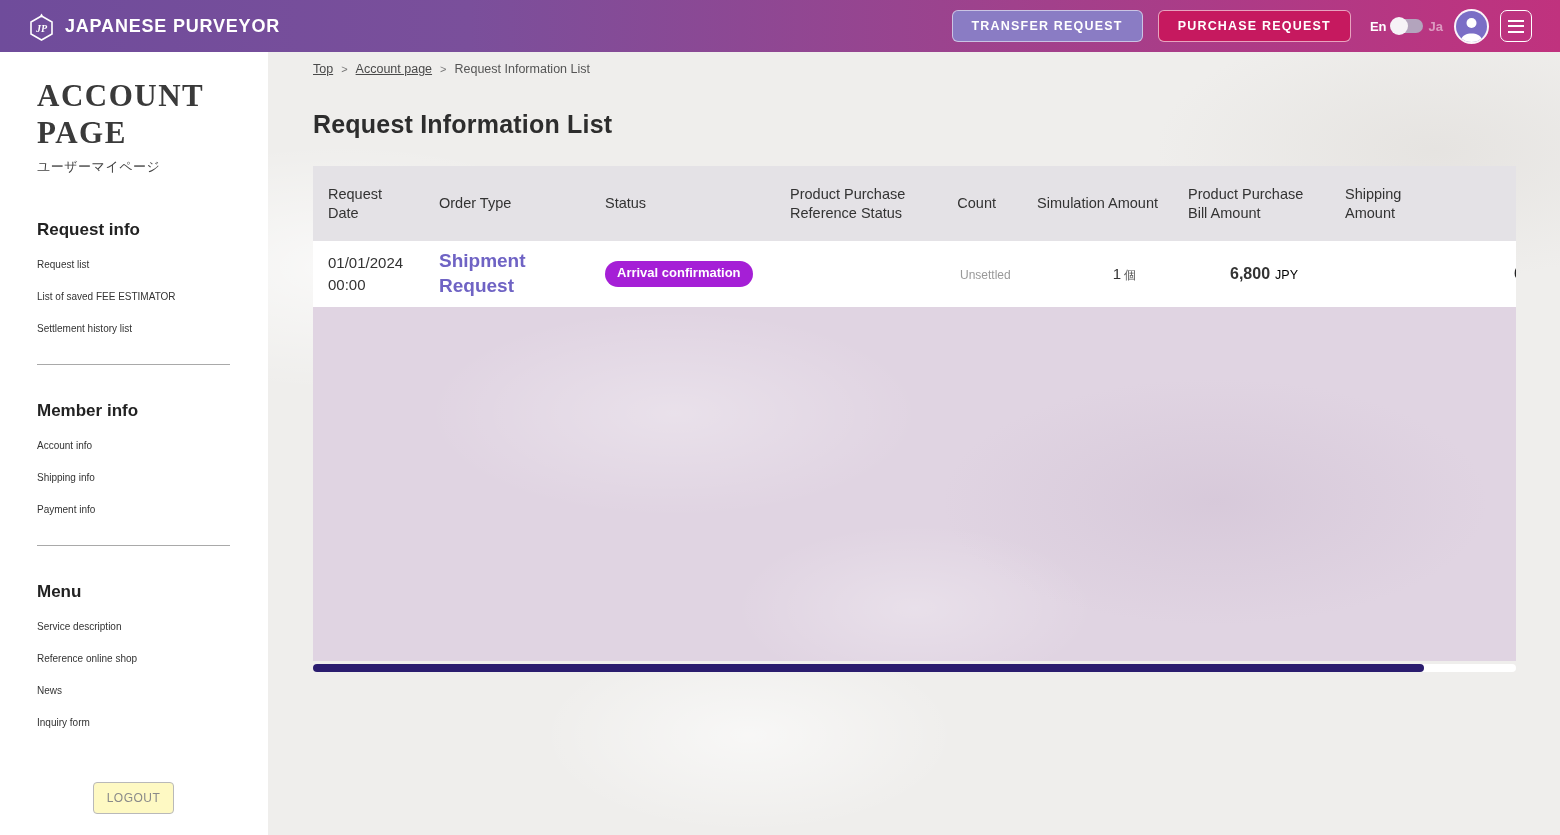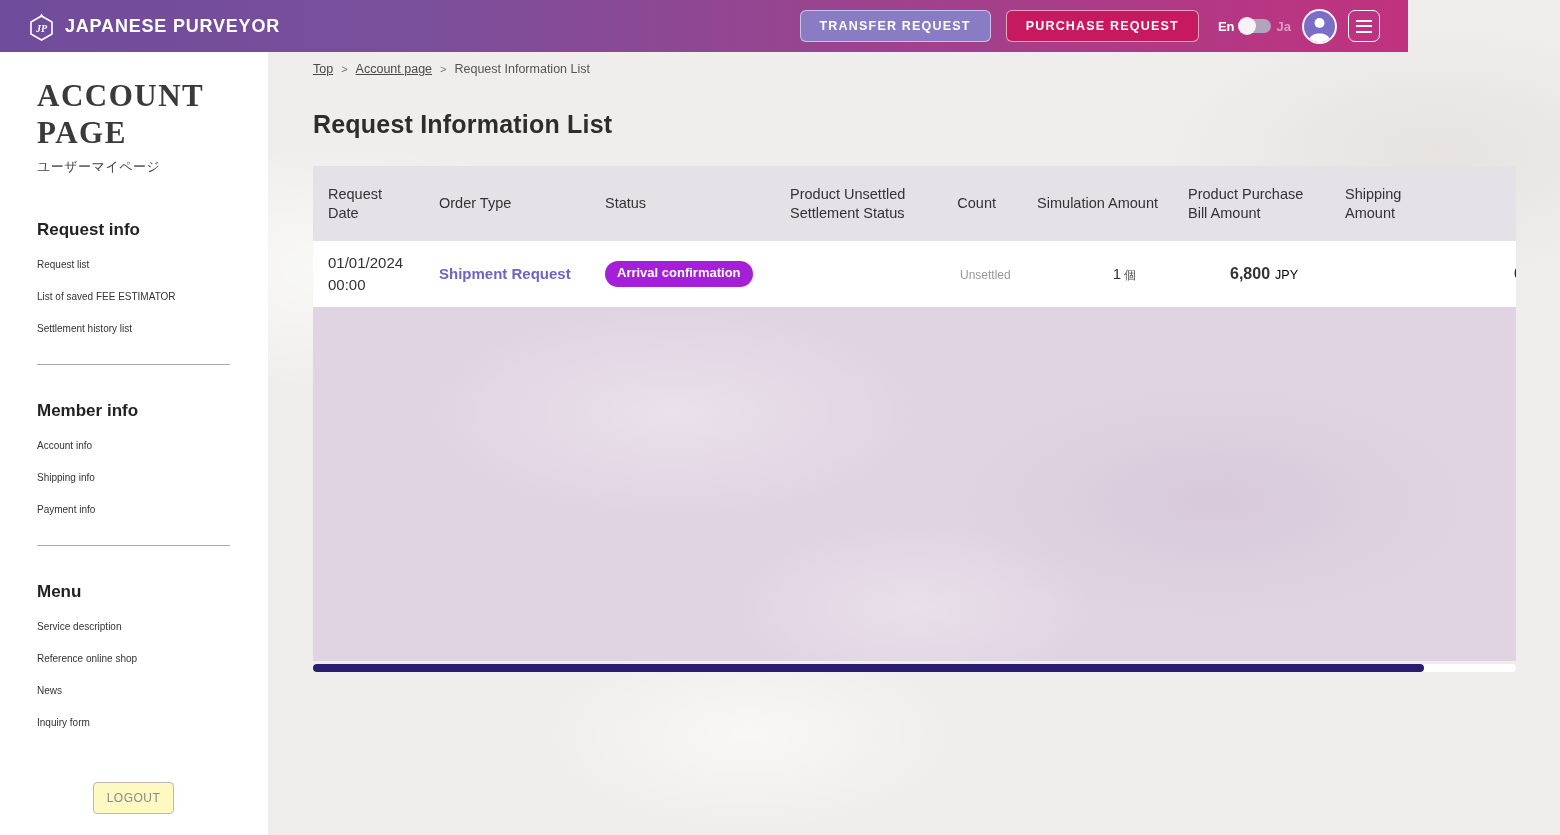--- a/index.html
+++ b/index.html
@@ -9,21 +9,21 @@
     background-image:
       radial-gradient(ellipse 420px 190px at 22% 32%, rgba(255,255,255,0.65), transparent 65%),
       radial-gradient(ellipse 500px 230px at 72% 58%, rgba(214,210,206,0.45), transparent 65%),
       radial-gradient(ellipse 320px 150px at 48% 88%, rgba(255,255,255,0.55), transparent 65%),
       radial-gradient(ellipse 430px 200px at 92% 18%, rgba(216,212,208,0.40), transparent 65%),
       radial-gradient(ellipse 260px 120px at 35% 62%, rgba(255,255,255,0.5), transparent 60%);
   }
 
   
   .topbar {
-    position:fixed; top:0; left:0; width:1408px; height:52px; z-index:20;
+    position:fixed; top:0; left:0; width:1560px; height:52px; z-index:20;
     background:linear-gradient(90deg,#6f4c9b 0%,#7a4f9b 30%,#a0418c 65%,#c0327e 100%);
     display:flex; align-items:center; padding:0 28px 0 28px;
   }
   .brand { display:flex; align-items:center; gap:10px; cursor:pointer; }
   .brand-text { color:#fff; font-size:18px; font-weight:bold; letter-spacing:0.8px; }
   .topbar-right { margin-left:auto; display:flex; align-items:center; gap:13px; }
   .tb-btn {
     border-radius:6px; color:#fff; font-size:12.5px; font-weight:bold; letter-spacing:1.2px;
     padding:8px 19px; cursor:pointer; font-family:"Liberation Sans", sans-serif;
   }
@@ -85,21 +85,21 @@
   .c3 { width:185px; }
   .c4 { width:170px; }
   .c5 { width:140px; padding-right:36px; }
   .c6 { width:76px; text-align:right; padding-right:24px; padding-left:4px; }
   .c7 { width:152px; text-align:right; padding-right:14px; padding-left:4px; }
   .c8 { width:148px; }
   .c9 { width:160px; padding-left:25px; }
   .hdr-shipamt { display:inline-block; width:62px; }
 
   .date-line { font-size:15px; color:#333; line-height:1.45; }
-  .order-link { font-size:15px; font-weight:bold; color:#6f63c4; text-decoration:none; cursor:pointer;text-align:center; }
+  .order-link { font-size:19px; font-weight:bold; color:#6f63c4; text-decoration:none; cursor:pointer;text-align:center; }
   .badge {
     display:inline-block; background:#a51fd6; color:#fff; font-size:13px; font-weight:bold;
     padding:4px 12px 5px; border-radius:13px; white-space:nowrap;
   }
   .unsettled { font-size:12px; color:#999; }
   .count-val { font-size:15px; color:#333; }
   .count-unit { font-size:12px; color:#555; margin-left:3px; }
   .amt { font-size:16px; font-weight:bold; color:#333; }
   .cur { font-size:12.5px; color:#000000; margin-left:5px; font-weight:normal; }
   .c9 .amt-partial { font-size:17px; font-weight:bold; color:#222; padding-left:29px; }
@@ -197,21 +197,21 @@
     <span>Request Information List</span>
   </nav>
 
   <h2 class="page-title">Request Information List</h2>
 
   <div class="table-viewport">
     <div class="t-row t-head">
       <div class="cell c1">Request Date</div>
       <div class="cell c2">Order Type</div>
       <div class="cell c3">Status</div>
-      <div class="cell c4">Product Unsettled Settlement Status</div>
+      <div class="cell c4">Product Purchase Reference Status</div>
       <div class="cell c6">Count</div>
       <div class="cell c7">Simulation Amount</div>
       <div class="cell c8">Product Purchase Bill Amount</div>
       <div class="cell c9"><span class="hdr-shipamt">Shipping Amount</span></div>
     </div>
 
     <div class="t-row t-body">
       <div class="cell c1">
         <div class="date-line">01/01/2024</div>
         <div class="date-line">00:00</div>

